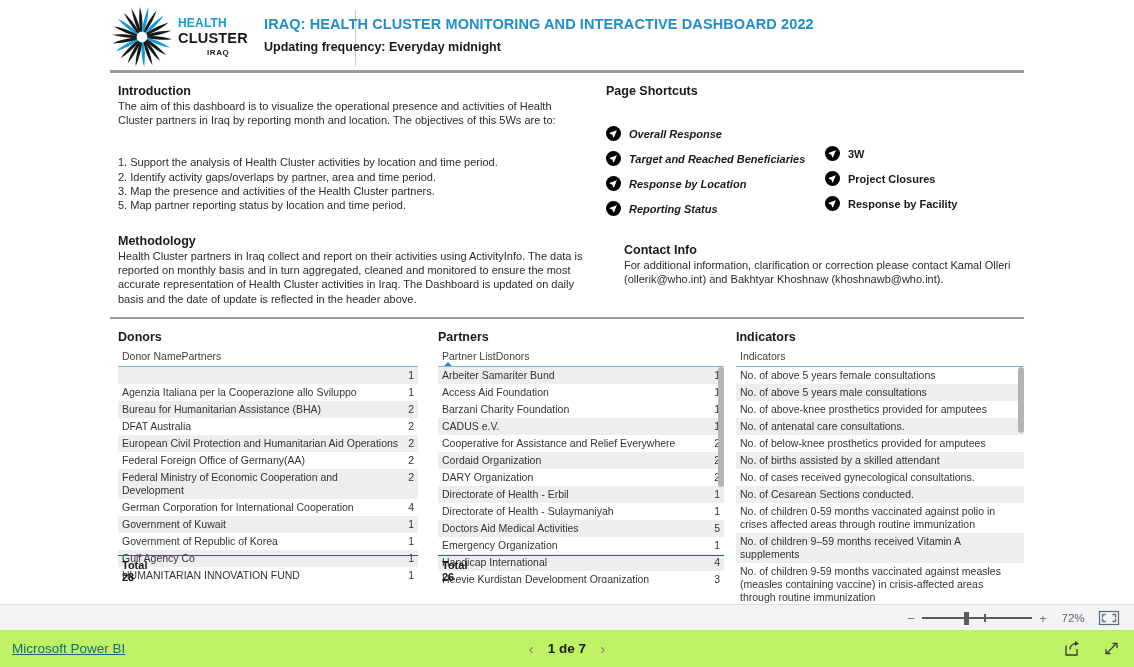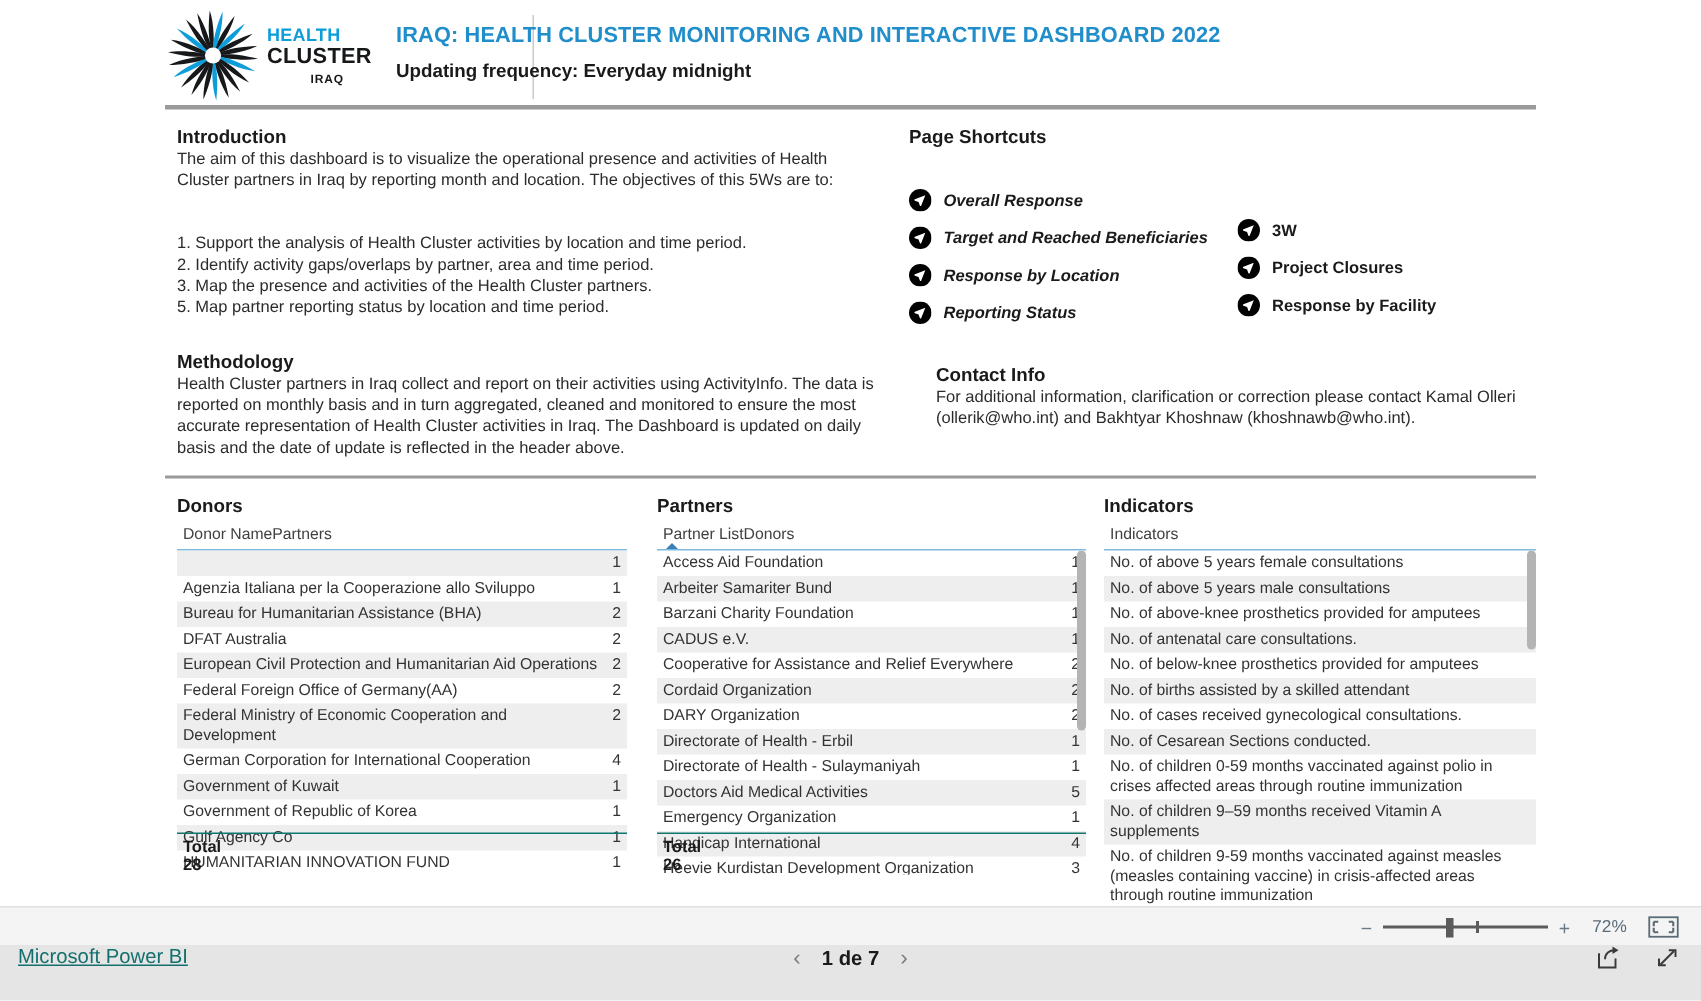--- a/index.html
+++ b/index.html
@@ -81,21 +81,21 @@
              align-items:center;justify-content:flex-end;}
   .zoom-minus,.zoom-plus{color:#6b7a86;font-size:13px;width:14px;text-align:center;cursor:pointer;}
   .slider{position:relative;width:110px;height:14px;margin:0 4px;cursor:pointer;}
   .slider .track{position:absolute;left:0;top:6px;width:110px;height:1.5px;background:#5b5b5b;}
   .slider .tick{position:absolute;left:62px;top:3px;width:1.5px;height:8px;background:#5b5b5b;}
   .slider .thumb{position:absolute;left:42px;top:1px;width:5px;height:13px;background:#5b5b5b;}
   .zoom-pct{font-size:11.5px;color:#5a6b78;width:46px;text-align:center;}
   .fitbtn{width:22px;height:16px;margin:0 14px 0 2px;cursor:pointer;}
 
   .bottombar{position:absolute;left:0;top:630px;width:1134px;height:37px;
-             background:#e5e5e5;display:flex;align-items:flex-start;}
+             background:#bef264;display:flex;align-items:center;}
   .pbi-link{margin-left:12px;font-size:13.5px;color:#13706d;text-decoration:underline;cursor:pointer;}
   .pager{position:absolute;left:50%;transform:translateX(-50%);display:flex;align-items:center;gap:14px;}
   .pg-arrow{font-size:15px;color:#7d7d7d;cursor:pointer;}
   .pg-lbl{font-size:13.5px;color:#1a1a1a;font-weight:bold;}
   .bb-right{position:absolute;right:14px;display:flex;align-items:center;gap:22px;}
   .bb-ico{width:17px;height:17px;cursor:pointer;}
 </style>
 </head>
 <body>
 
@@ -288,26 +288,26 @@
     <div class="tbl-h">Partners</div>
     <div class="tbl-inner">
       <div class="col-head">
         <span class="ch-name">
           <span>Partner List</span>
           <span class="sort-caret"></span>
         </span>
         <span>Donors</span>
       </div>
       <div class="rows" id="rows-partners">
-        <div class="row">
+        <div class="row alt">
+            <span class="nm">Arbeiter Samariter Bund</span>
+            <span class="vl">1</span>
+          </div>
+          <div class="row">
             <span class="nm">Access Aid Foundation</span>
-            <span class="vl">1</span>
-          </div>
-          <div class="row alt">
-            <span class="nm">Arbeiter Samariter Bund</span>
             <span class="vl">1</span>
           </div>
           <div class="row">
             <span class="nm">Barzani Charity Foundation</span>
             <span class="vl">1</span>
           </div>
           <div class="row alt">
             <span class="nm">CADUS e.V.</span>
             <span class="vl">1</span>
           </div>

